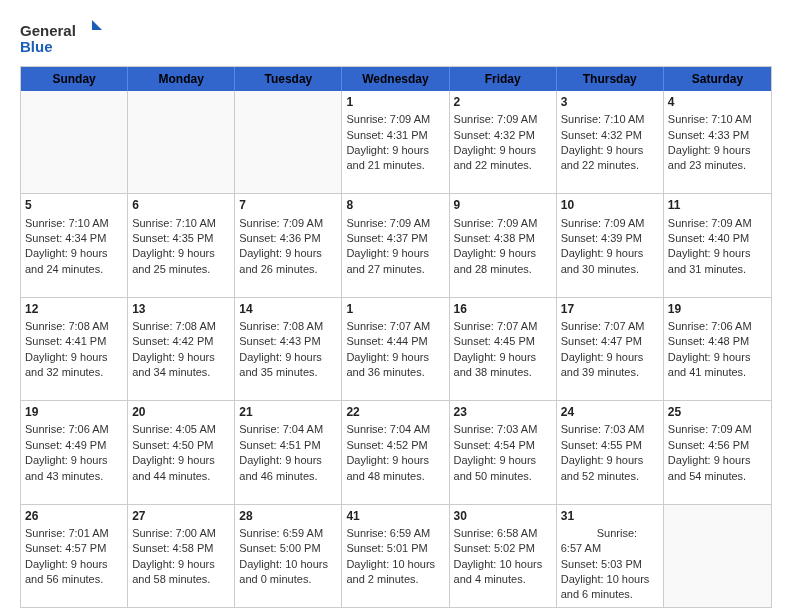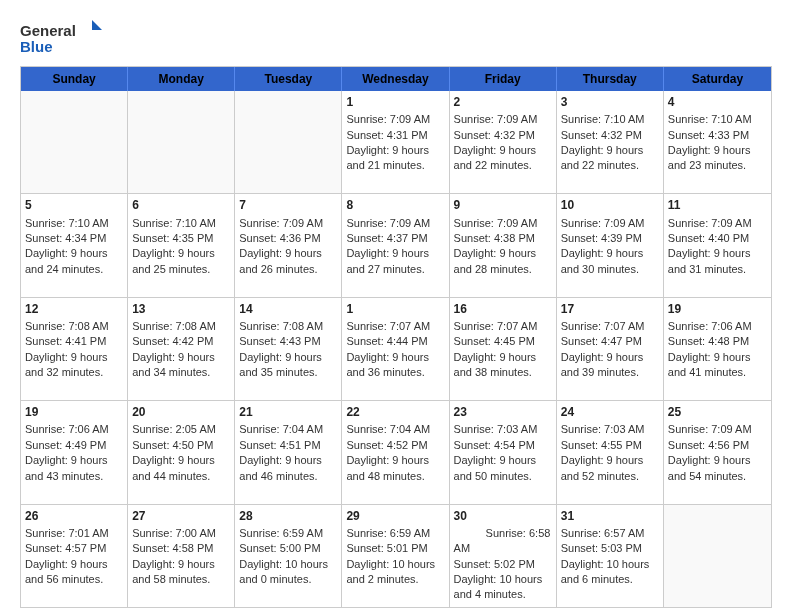--- a/index.html
+++ b/index.html
@@ -187,21 +187,21 @@
 Sunset: 4:47 PM
 Daylight: 9 hours and 39 minutes.</span></div>
           <div class="cal-cell"><span class="day-num">19</span><span class="cell-info" style="white-space: pre-line;">Sunrise: 7:06 AM
 Sunset: 4:48 PM
 Daylight: 9 hours and 41 minutes.</span></div>
         </div>
         <div class="cal-row">
           <div class="cal-cell"><span class="day-num">19</span><span class="cell-info" style="white-space: pre-line;">Sunrise: 7:06 AM
 Sunset: 4:49 PM
 Daylight: 9 hours and 43 minutes.</span></div>
-          <div class="cal-cell"><span class="day-num">20</span><span class="cell-info" style="white-space: pre-line;">Sunrise: 2:05 AM
+          <div class="cal-cell"><span class="day-num">20</span><span class="cell-info" style="white-space: pre-line;">Sunrise: 4:05 AM
 Sunset: 4:50 PM
 Daylight: 9 hours and 44 minutes.</span></div>
           <div class="cal-cell"><span class="day-num">21</span><span class="cell-info" style="white-space: pre-line;">Sunrise: 7:04 AM
 Sunset: 4:51 PM
 Daylight: 9 hours and 46 minutes.</span></div>
           <div class="cal-cell"><span class="day-num">22</span><span class="cell-info" style="white-space: pre-line;">Sunrise: 7:04 AM
 Sunset: 4:52 PM
 Daylight: 9 hours and 48 minutes.</span></div>
           <div class="cal-cell"><span class="day-num">23</span><span class="cell-info" style="white-space: pre-line;">Sunrise: 7:03 AM
 Sunset: 4:54 PM
@@ -216,26 +216,26 @@
         <div class="cal-row">
           <div class="cal-cell"><span class="day-num">26</span><span class="cell-info" style="white-space: pre-line;">Sunrise: 7:01 AM
 Sunset: 4:57 PM
 Daylight: 9 hours and 56 minutes.</span></div>
           <div class="cal-cell"><span class="day-num">27</span><span class="cell-info" style="white-space: pre-line; margin-top: 28px;">Sunrise: 7:00 AM
 Sunset: 4:58 PM
 Daylight: 9 hours and 58 minutes.</span></div>
           <div class="cal-cell"><span class="day-num">28</span><span class="cell-info" style="white-space: pre-line;">Sunrise: 6:59 AM
 Sunset: 5:00 PM
 Daylight: 10 hours and 0 minutes.</span></div>
-          <div class="cal-cell"><span class="day-num">29</span><span class="cell-info" style="white-space: pre-line;">Sunrise: 6:59 AM
+          <div class="cal-cell"><span class="day-num">41</span><span class="cell-info" style="white-space: pre-line;">Sunrise: 6:59 AM
 Sunset: 5:01 PM
 Daylight: 10 hours and 2 minutes.</span></div>
-          <div class="cal-cell"><span class="day-num">30</span><span class="cell-info" style="white-space: pre-line; margin-left: 32px;">Sunrise: 6:58 AM
+          <div class="cal-cell"><span class="day-num">30</span><span class="cell-info" style="white-space: pre-line;">Sunrise: 6:58 AM
 Sunset: 5:02 PM
 Daylight: 10 hours and 4 minutes.</span></div>
-          <div class="cal-cell"><span class="day-num">31</span><span class="cell-info" style="white-space: pre-line;">Sunrise: 6:57 AM
+          <div class="cal-cell"><span class="day-num">31</span><span class="cell-info" style="white-space: pre-line; margin-left: 36px;">Sunrise: 6:57 AM
 Sunset: 5:03 PM
 Daylight: 10 hours and 6 minutes.</span></div>
           <div class="cal-cell empty"></div>
         </div>
       </div>
   </div>
 </div>
 
 </body></html>

